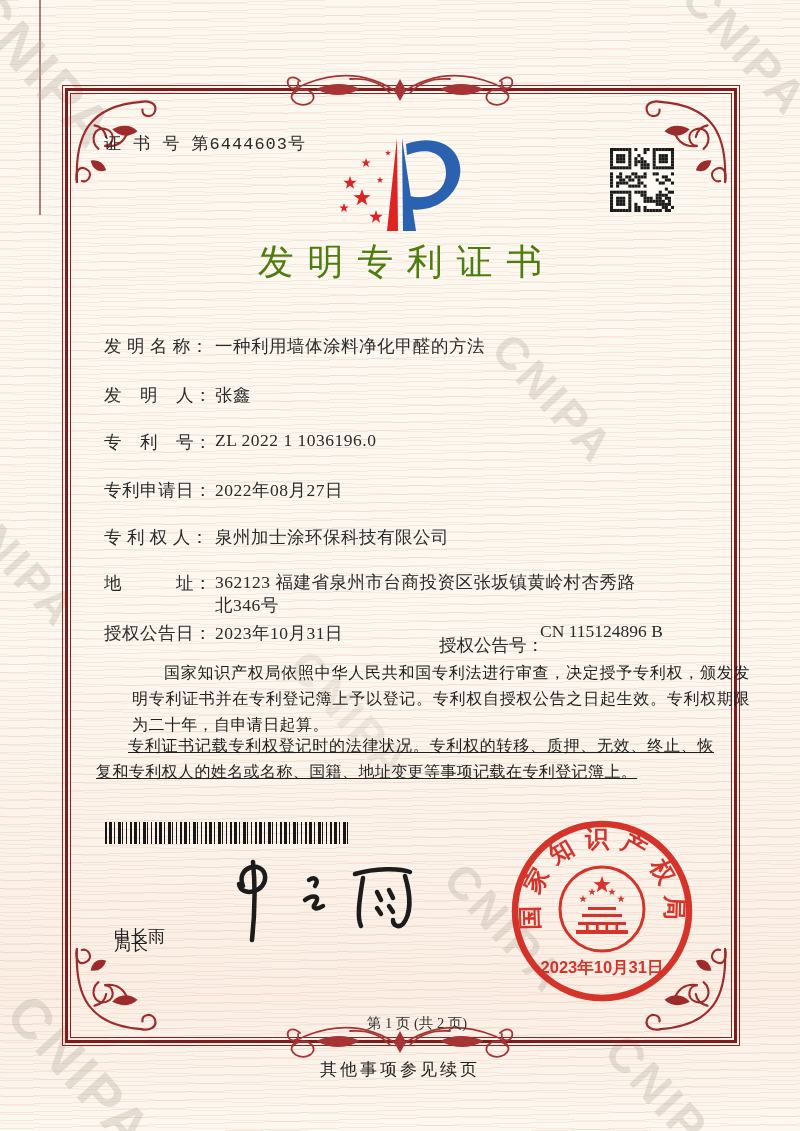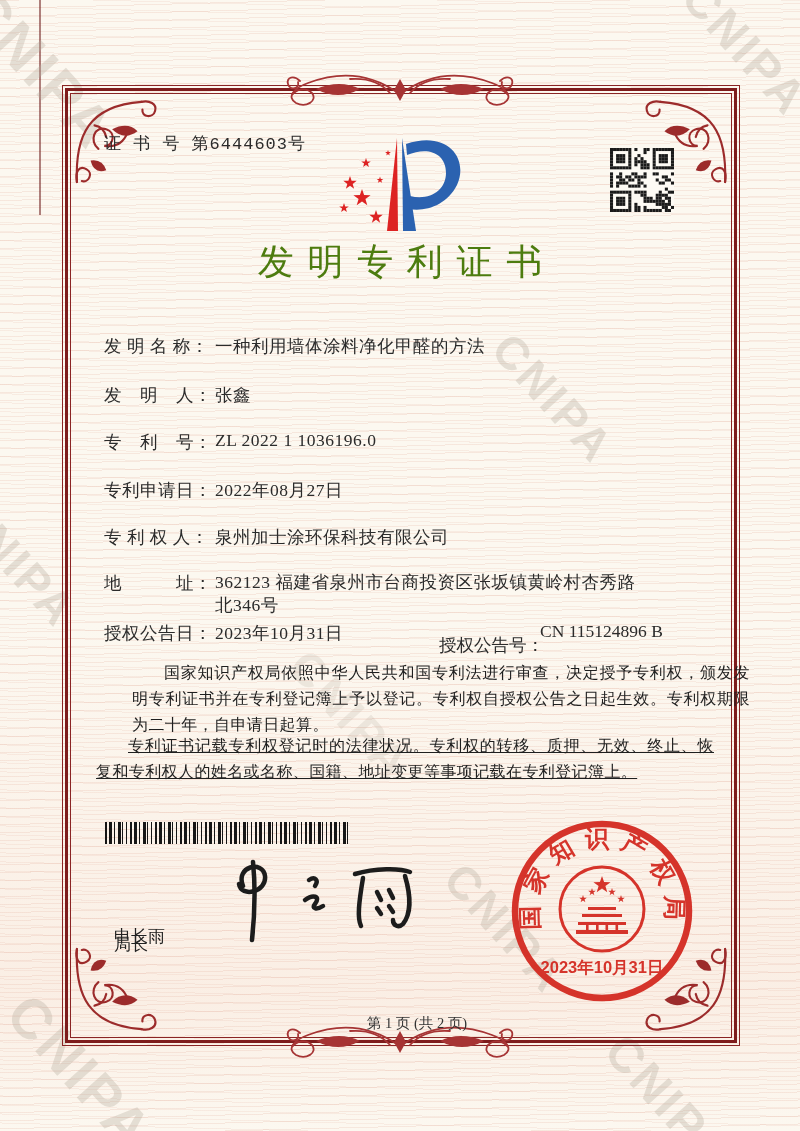--- a/index.html
+++ b/index.html
@@ -444,14 +444,15 @@
         <rect x="-16" y="14" width="2.6" height="5"></rect>
           <rect x="-6" y="14" width="2.6" height="5"></rect>
         <rect x="3.5" y="14" width="2.6" height="5"></rect>
           <rect x="13.5" y="14" width="2.6" height="5"></rect>
       </g>
       <text y="62" text-anchor="middle" font-size="16.5" font-weight="bold" fill="#d3261d" font-family="Liberation Sans, DejaVu Sans, sans-serif">2023年10月31日</text>
     </g>
   </svg>
 
   <div class="page-num">第 1 页 (共 2 页)</div>
+  <div class="continuation">其他事项参见续页</div>
 
 </div>
 
 </body></html>

